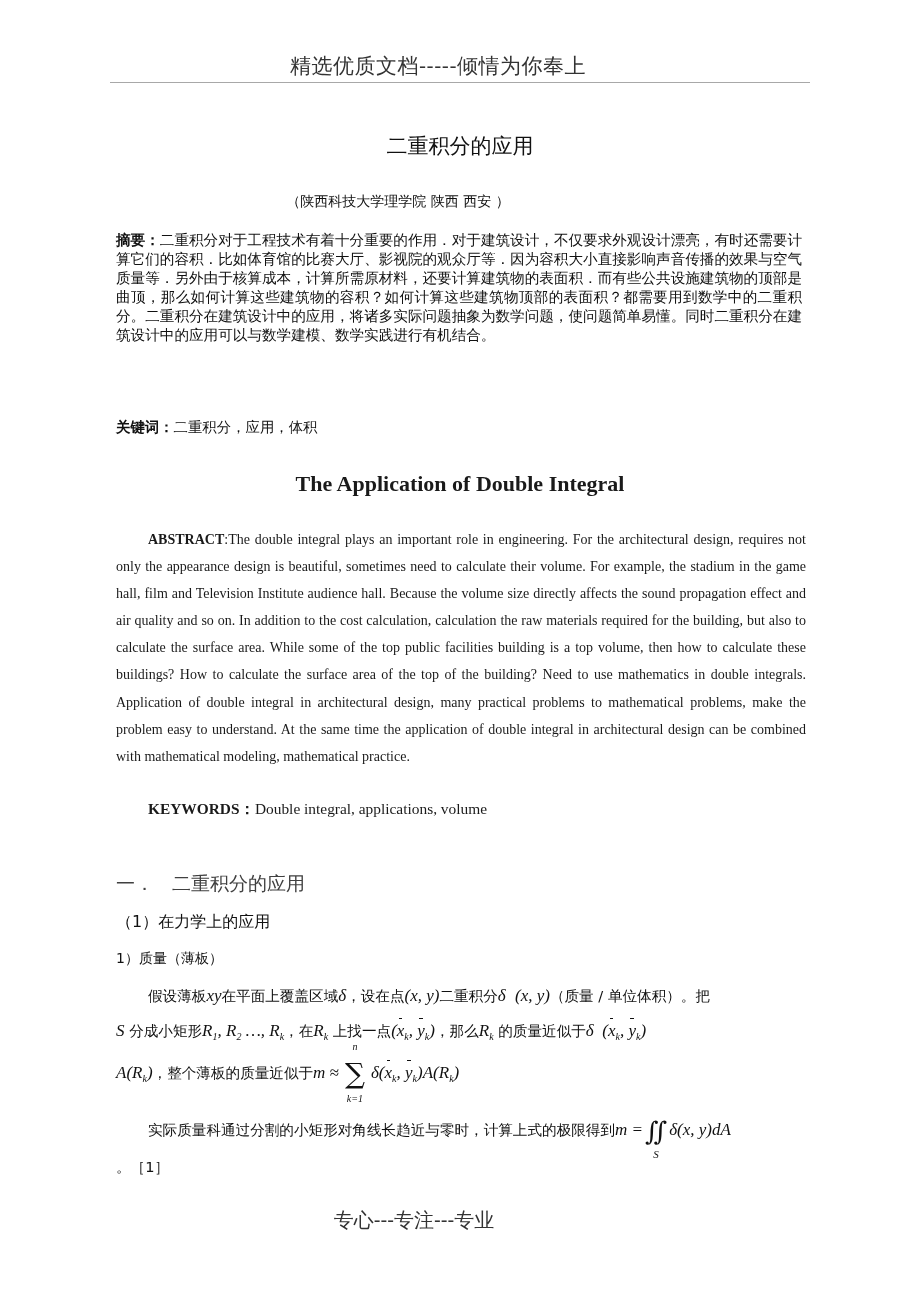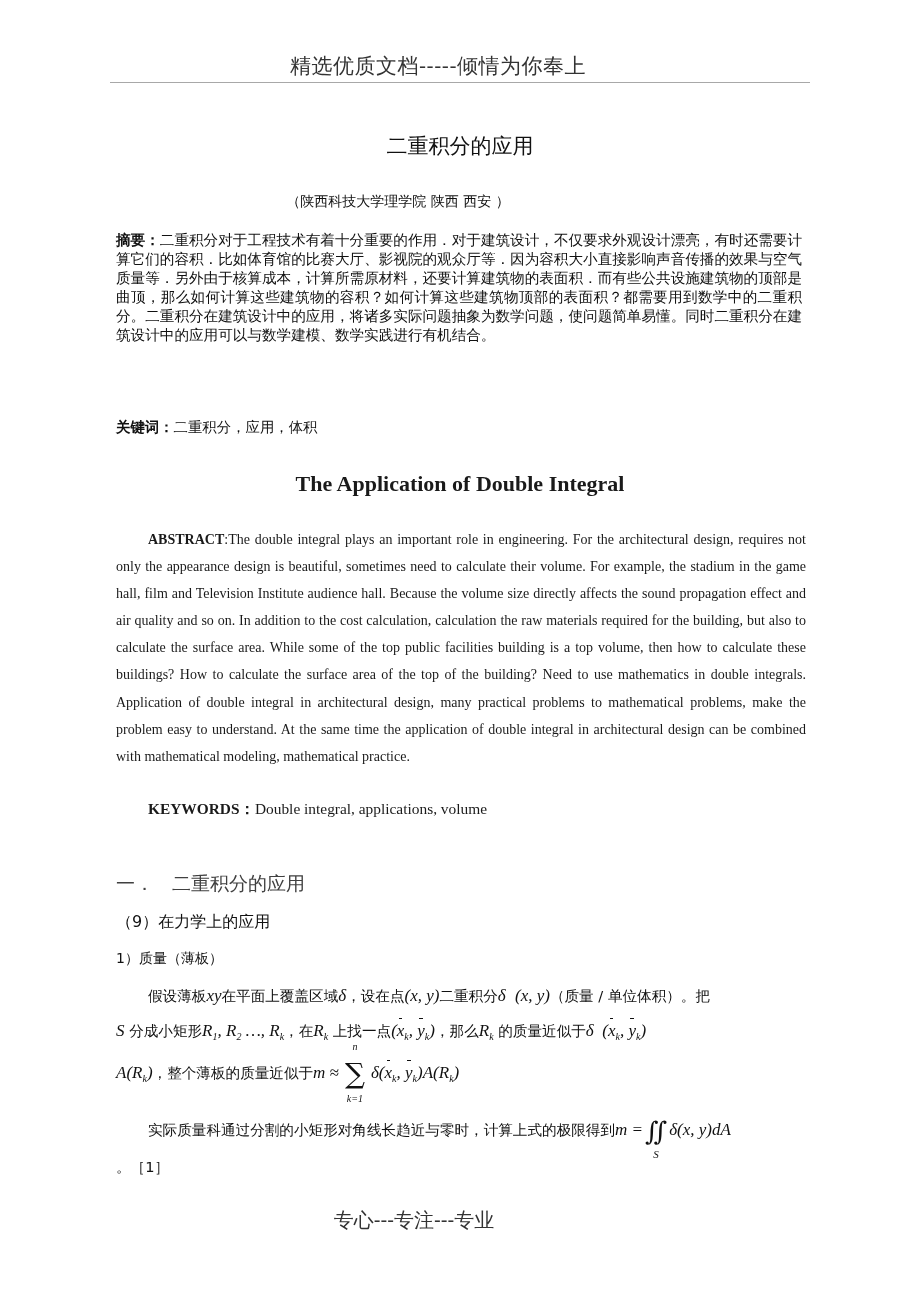--- a/index.html
+++ b/index.html
@@ -47,21 +47,21 @@
 
 <div class="abs keywords-cn"><b>关键词：</b><span>二重积分，应用，体积</span></div>
 
 <div class="abs title-en">The Application of Double Integral</div>
 
 <div class="abs abstract-en"><b>ABSTRACT</b><span>:The double integral plays an important role in engineering. For the architectural design, requires not only the appearance design is beautiful, sometimes need to calculate their volume. For example, the stadium in the game hall, film and Television Institute audience hall. Because the volume size directly affects the sound propagation effect and air quality and so on. In addition to the cost calculation, calculation the raw materials required for the building, but also to calculate the surface area. While some of the top public facilities building is a top volume, then how to calculate these buildings? How to calculate the surface area of the top of the building? Need to use mathematics in double integrals. Application of double integral in architectural design, many practical problems to mathematical problems, make the problem easy to understand. At the same time the application of double integral in architectural design can be combined with mathematical modeling, mathematical practice.</span></div>
 
 <div class="abs keywords-en"><b>KEYWORDS：</b><span>Double integral, applications, volume</span></div>
 
 <div class="abs sec1"><span class="num">一．</span><span>二重积分的应用</span></div>
-<div class="abs sub1">（9）在力学上的应用</div>
+<div class="abs sub1">（1）在力学上的应用</div>
 <div class="abs sub2">1）质量（薄板）</div>
 
 <div class="abs body-line" style="top:986px; padding-left:32px;">
   <span>假设薄板</span><span class="math">xy</span><span>在平面上覆盖区域</span><span class="math">δ</span><span>，设在点</span><span class="math">(x, y)</span><span>二重积分</span><span class="math">δ</span>&nbsp;&nbsp;<span class="math">(x, y)</span><span>（质量 / 单位体积）。把</span>
 </div>
 
 <div class="abs body-line" style="top:1021px;">
   <span class="math">S</span>&nbsp;<span>分成小矩形</span><span class="math">R<sub>1</sub>, R<sub>2</sub> …, R<sub>k</sub></span><span>，在</span><span class="math">R<sub>k</sub></span>&nbsp;<span>上找一点</span><span class="math">(<span class="bar">x</span><sub>k</sub>, <span class="bar">y</span><sub>k</sub>)</span><span>，那么</span><span class="math">R<sub>k</sub></span>&nbsp;<span>的质量近似于</span><span class="math">δ&nbsp;&nbsp;(<span class="bar">x</span><sub>k</sub>, <span class="bar">y</span><sub>k</sub>)</span>
 </div>
 

